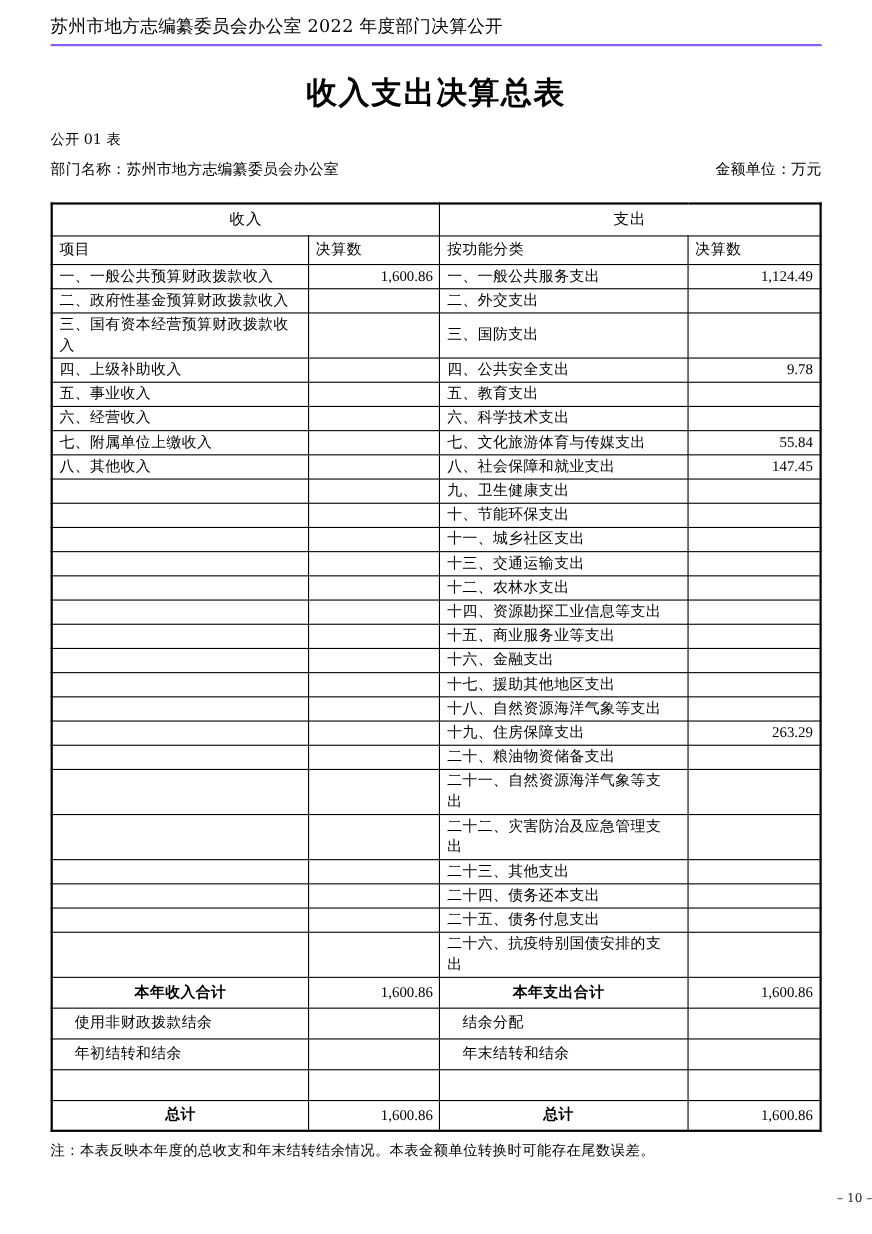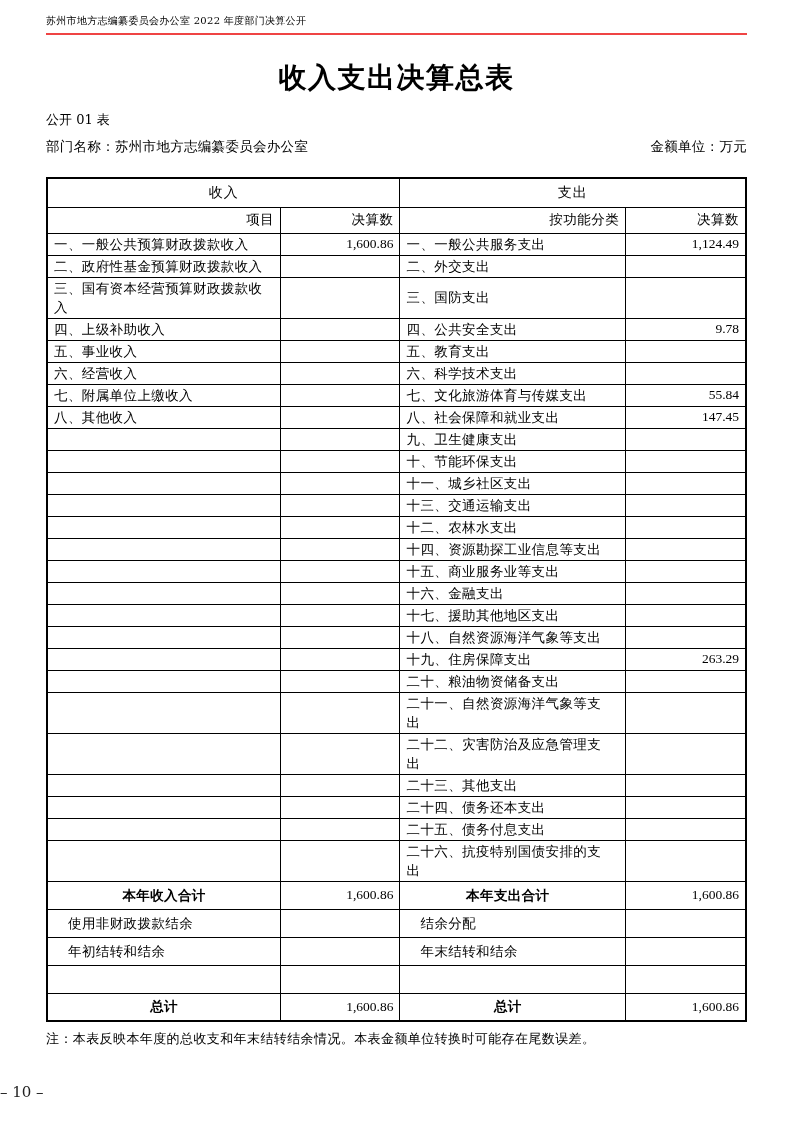--- a/index.html
+++ b/index.html
@@ -13,23 +13,23 @@
     width: 793px;
     height: 1122px;
     position: relative;
     overflow: hidden;
   }
   .page {
     box-sizing: border-box;
     padding: 14px 46px 0 46px;
   }
   .doc-header {
-    font-size: 10px;
+    font-size: 16px;
     padding-bottom: 5px;
-    border-bottom: 2px solid #ef4444;
+    border-bottom: 2px solid #8b5cf6;
     letter-spacing: 0.3px;
   }
   .doc-title {
     text-align: center;
     font-size: 28px;
     font-weight: bold;
     margin: 24px 0 14px 0;
     letter-spacing: 1.5px;
   }
   .table-no {
@@ -58,21 +58,21 @@
     overflow: hidden;
   }
   .section-header-row th {
     height: 29px;
     text-align: center;
     font-size: 14px;
     letter-spacing: 1px;
   }
   .col-header-row th {
     height: 26px;
-    text-align: right;
+    text-align: left;
     letter-spacing: 0.5px;
     margin-top: 37px;
   }
   .data-row td { height: 22px; }
   .label-cell {
     text-align: left;
     padding-left: 7px;
     line-height: 19px;
     word-break: break-all;
     letter-spacing: 0.4px;
@@ -93,22 +93,22 @@
   .note {
     font-size: 13px;
     margin-top: 8px;
     letter-spacing: 0.4px;
   }
   .page-number {
     position: absolute;
     left: 0;
     right: 0;
     top: 1083px;
-    text-align: left;
-    font-size: 15px;
+    text-align: right;
+    font-size: 11px;
     color: #222;
   }
 </style>
 </head>
 <body>
 
 <div class="page">
 
   <div class="doc-header">
     <span>苏州市地方志编纂委员会办公室 2022 年度部门决算公开</span>

